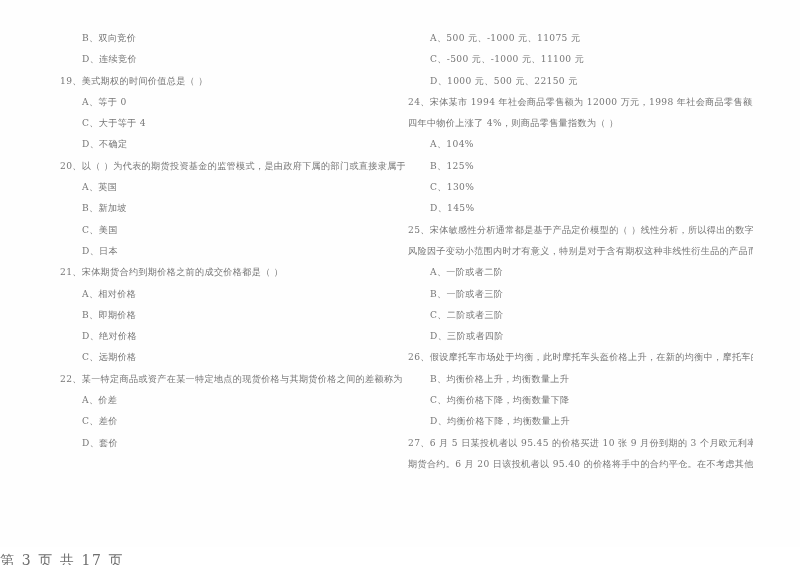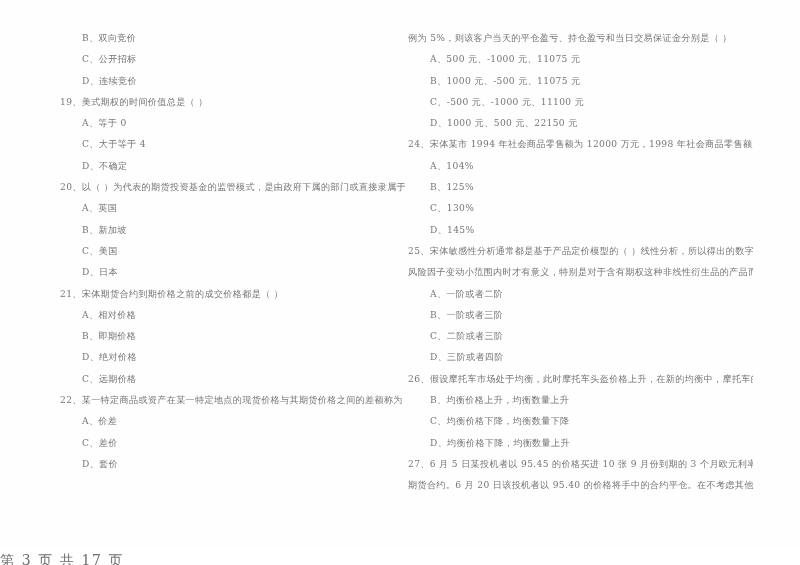--- a/index.html
+++ b/index.html
@@ -59,21 +59,20 @@
     margin-top: 20px;
   }
 </style>
 </head>
 <body>
 
 <div id="page">
 
   <div class="column" id="col-left">
       <div class="opt-line">B、双向竞价</div>
-      <div class="opt-line">C、公开招标</div>
       <div class="opt-line">D、连续竞价</div>
       <div class="q-line">19、美式期权的时间价值总是（      ）</div>
       <div class="opt-line">A、等于 0</div>
       <div class="opt-line">C、大于等于 4</div>
       <div class="opt-line">D、不确定</div>
       <div class="q-line">20、以（      ）为代表的期货投资基金的监管模式，是由政府下属的部门或直接隶属于立法机</div>
       <div class="opt-line">A、英国</div>
       <div class="opt-line">B、新加坡</div>
       <div class="opt-line">C、美国</div>
       <div class="opt-line">D、日本</div>
@@ -82,26 +81,25 @@
       <div class="opt-line">B、即期价格</div>
       <div class="opt-line">D、绝对价格</div>
       <div class="opt-line">C、远期价格</div>
       <div class="q-line">22、某一特定商品或资产在某一特定地点的现货价格与其期货价格之间的差额称为（      ）</div>
       <div class="opt-line">A、价差</div>
       <div class="opt-line">C、差价</div>
       <div class="opt-line">D、套价</div>
     </div>
 
   <div class="column" id="col-right">
-      <div class="q-line q-cont">例为 5%，则该客户当天的平仓盈亏、持仓盈亏和当日交易保证金分别是（      ）</div>
       <div class="opt-line">A、500 元、-1000 元、11075 元</div>
-      <div class="opt-line">B、1000 元、-500 元、11075 元</div>
       <div class="opt-line">C、-500 元、-1000 元、11100 元</div>
       <div class="opt-line">D、1000 元、500 元、22150 元</div>
       <div class="q-line">24、宋体某市 1994 年社会商品零售额为 12000 万元，1998 年社会商品零售额为 15600 万元，</div>
+      <div class="q-line q-cont">四年中物价上涨了 4%，则商品零售量指数为（      ）</div>
       <div class="opt-line">A、104%</div>
       <div class="opt-line">B、125%</div>
       <div class="opt-line">C、130%</div>
       <div class="opt-line">D、145%</div>
       <div class="q-line">25、宋体敏感性分析通常都是基于产品定价模型的（      ）线性分析，所以得出的数字通常在</div>
       <div class="q-line q-cont">风险因子变动小范围内时才有意义，特别是对于含有期权这种非线性衍生品的产品而言。</div>
       <div class="opt-line">A、一阶或者二阶</div>
       <div class="opt-line">B、一阶或者三阶</div>
       <div class="opt-line">C、二阶或者三阶</div>
       <div class="opt-line">D、三阶或者四阶</div>

